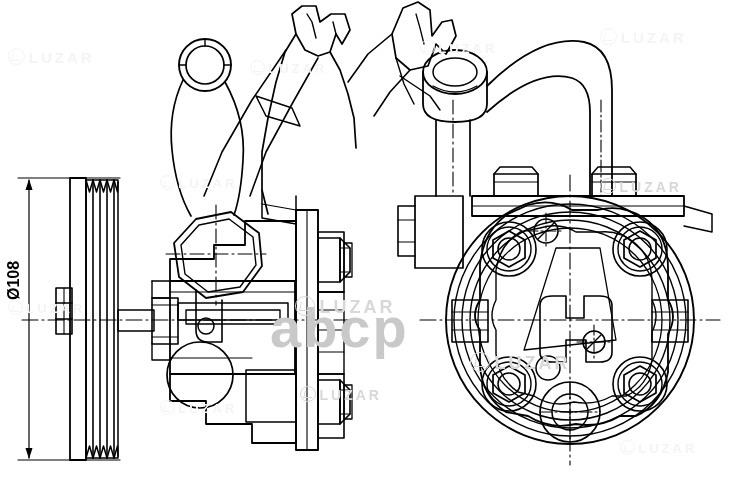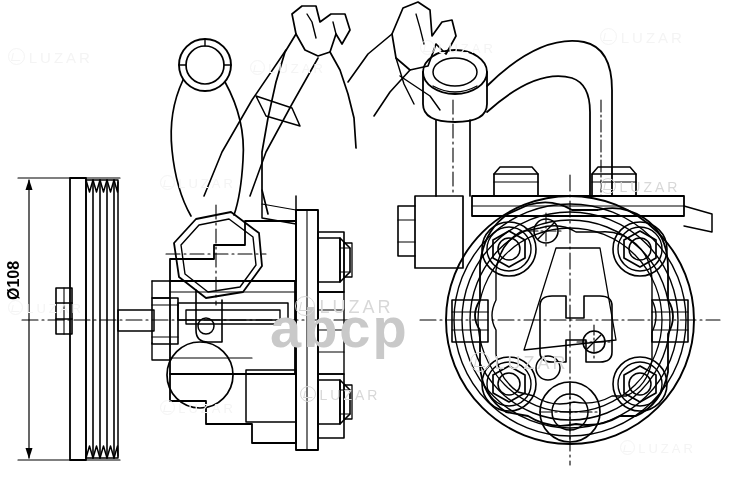--- a/index.html
+++ b/index.html
@@ -9,21 +9,21 @@
   #stage svg{position:absolute;left:0;top:0;}
   .wm-abcp{
     position:absolute;left:270px;top:300px;
     font-family:"Liberation Sans",sans-serif;
     font-size:56px;font-weight:bold;letter-spacing:2px;
     color:#c9c9c9;line-height:1;user-select:none;
   }
   .wm-luzar{
     position:absolute;
     font-family:"Liberation Sans",sans-serif;
-    font-weight:normal;letter-spacing:3px;
+    font-weight:bold;letter-spacing:3px;
     color:#d8d8d8;user-select:none;white-space:nowrap;
   }
   .wm-luzar.faint{color:#f4f4f4;}
   .wm-luzar .lz-logo{
     display:inline-block;width:1em;height:1em;border-radius:50%;
     border:0.10em solid currentColor;margin-right:.25em;
     vertical-align:-0.14em;position:relative;
   }
   .wm-luzar .lz-logo::after{
     content:"";position:absolute;left:22%;top:28%;

